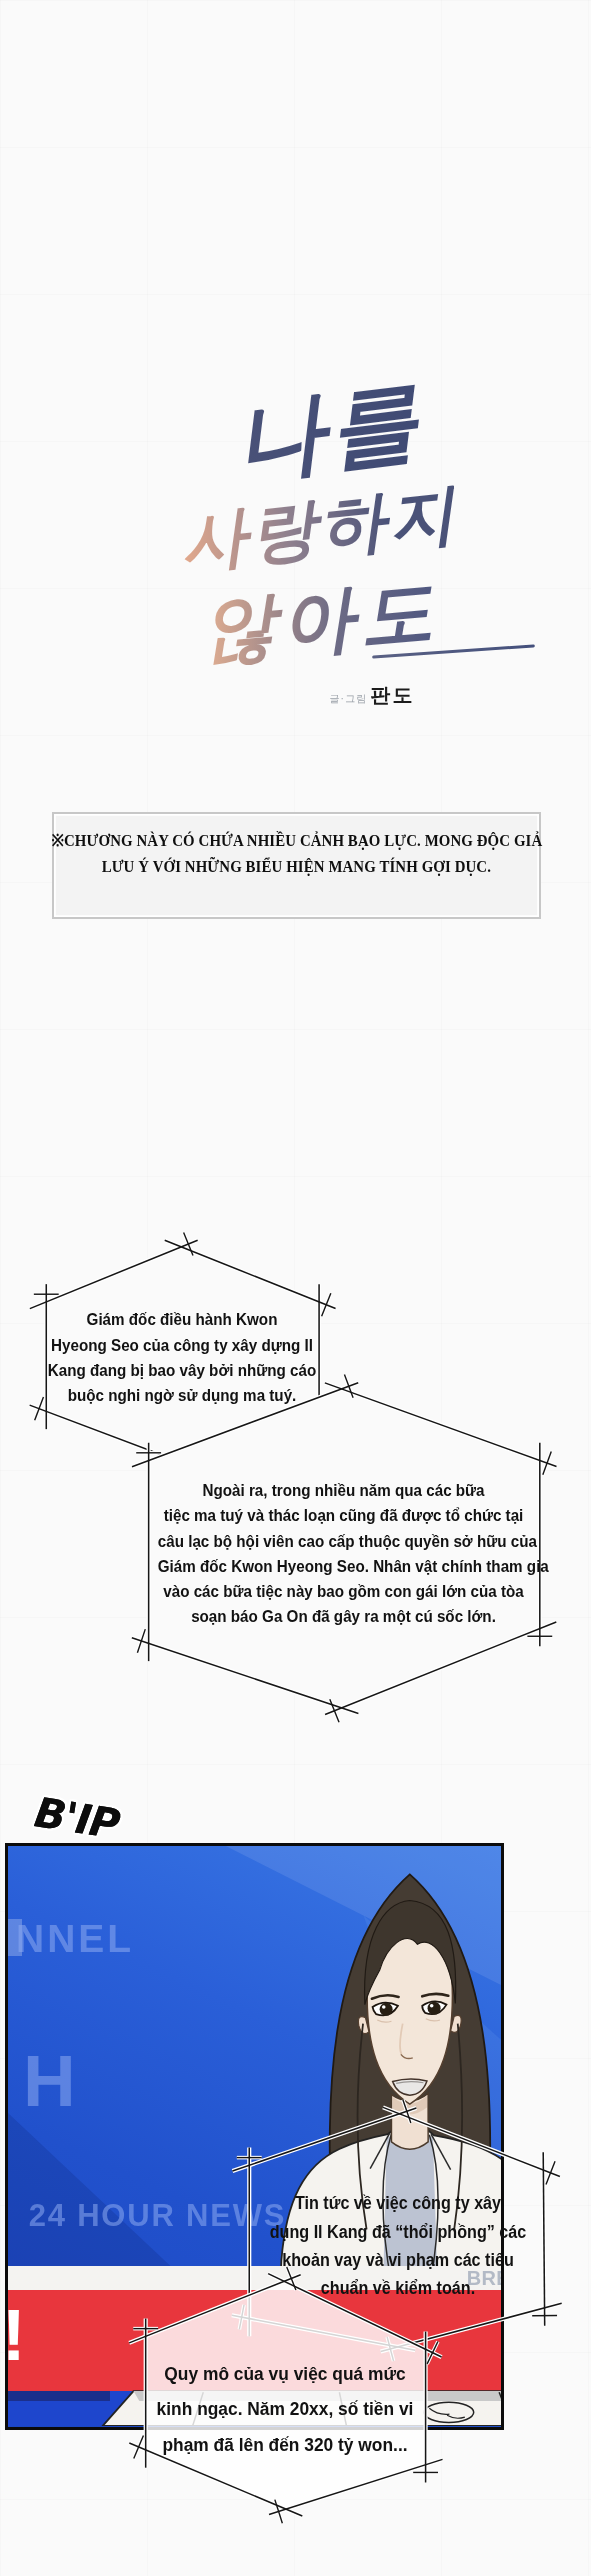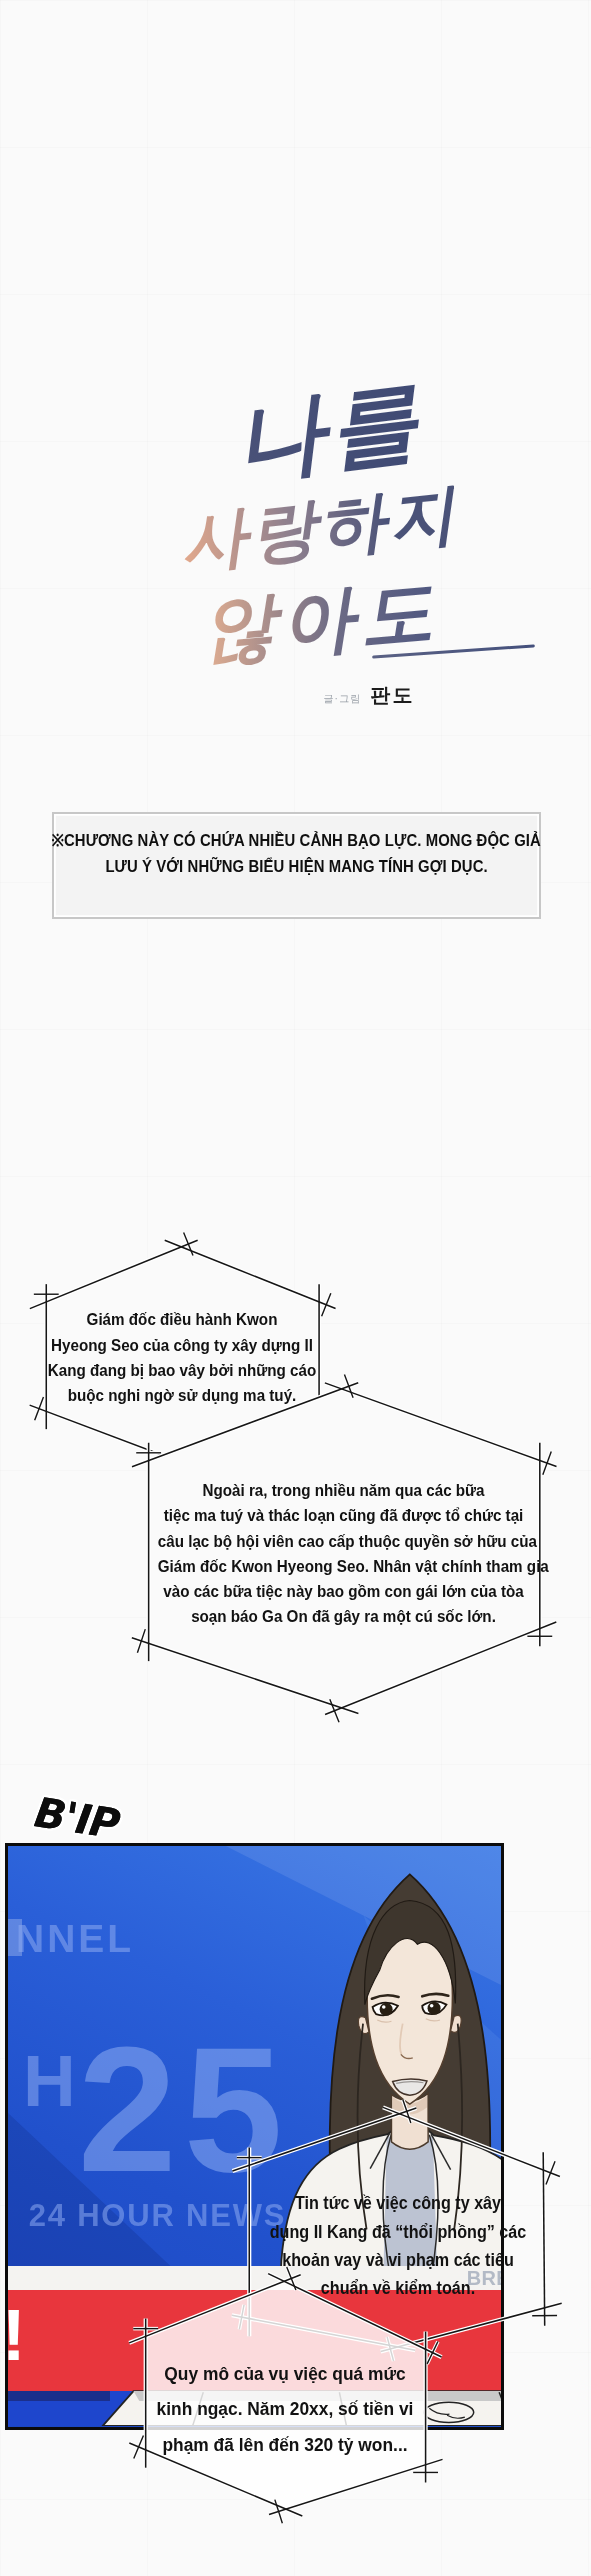--- a/index.html
+++ b/index.html
@@ -19,26 +19,26 @@
   .t1{left:228px;top:383px;font-size:89px;letter-spacing:4.7px;transform:rotate(-7deg);transform-origin:left top;
       background-image:linear-gradient(100deg,#4a5278,#3f4a74);}
   .t2{left:176px;top:498px;font-size:66px;letter-spacing:3.6px;transform:rotate(-6deg);transform-origin:left top;
       background-image:linear-gradient(90deg,#e3a98c 0%,#8d7f8e 40%,#4a5278 75%);}
   .t3{left:198px;top:583px;font-size:73px;letter-spacing:6px;transform:rotate(-5deg);transform-origin:left top;
       background-image:linear-gradient(95deg,#e8b292 0%,#6d6b85 55%,#4d5680 100%);}
   .title-underline{position:absolute;left:372px;top:650px;width:163px;height:3px;border-radius:1.8px;
       background:linear-gradient(90deg,#5a6184,#44507c);transform:rotate(-4deg);}
   .credit{position:absolute;left:237px;top:682px;width:178px;text-align:right;white-space:nowrap;}
   .credit .lbl{font-size:10px;color:#9aa0a8;letter-spacing:1.2px;}
-  .credit .author{font-size:20px;font-weight:700;color:#1c1c1c;margin-left:6px;letter-spacing:2.4px;}
+  .credit .author{font-size:20px;font-weight:700;color:#1c1c1c;margin-left:0;letter-spacing:2.4px;}
   
   .warning{
     position:absolute;left:52px;top:812px;width:489px;height:107px;box-sizing:border-box;
     border:2.4px solid #c7c7c7;box-shadow:inset 0 0 0 1.8px #ffffff;background:#f3f3f3;
-    display:flex;flex-direction:column;justify-content:center;align-items:center;padding-bottom:24px;
+    display:flex;flex-direction:column;justify-content:center;align-items:center;padding-bottom:24px;font-family:Liberation Serif, serif;
   }
   .warning .wline{font-weight:700;font-size:16px;line-height:25.4px;color:#0f0f0f;letter-spacing:0.1px;
     transform:scale(0.93,1.04);white-space:nowrap;}
   
   .ntext{position:absolute;text-align:center;color:#121212;font-weight:700;z-index:6;}
   .ntext .line{white-space:nowrap;}
   .nt1{left:40px;top:1310px;width:284px;font-size:16px;line-height:24px;transform:scale(0.95,1.05);}
   .nt2{left:148px;top:1482px;width:391px;font-size:16px;line-height:24px;transform:scale(0.95,1.05);}
   .nt3{left:250px;top:2192px;width:296px;font-size:17px;line-height:27px;transform:scale(0.95,1.05);}
   .nt4{left:143px;top:2358px;width:284px;font-size:18.3px;line-height:34px;transform:scale(0.95,1.05);}
@@ -95,21 +95,20 @@
   </div>
 
   <div class="panel">
     <div class="layer facet1"></div>
     <div class="layer facet2"></div>
     <div class="layer facet3"></div>
     <div class="layer facet4"></div>
     <div class="logo-frag"></div>
     <div class="wm wm-channel">NNEL</div>
     <div class="wm wm-h">H</div>
-    <div class="wm wm-25">25</div>
     <div class="wm wm-tag">24 HOUR NEWS</div>
 
     <svg class="layer" width="574" height="580" viewBox="0 0 970 980">
       <g fill="rgba(150,130,225,0.5)">
         <circle cx="892" cy="368" r="10"></circle>
           <circle cx="922" cy="368" r="10"></circle>
           <circle cx="952" cy="372" r="10"></circle>
         <circle cx="862" cy="398" r="10"></circle>
           <circle cx="892" cy="398" r="10"></circle>
           <circle cx="922" cy="402" r="10"></circle>

